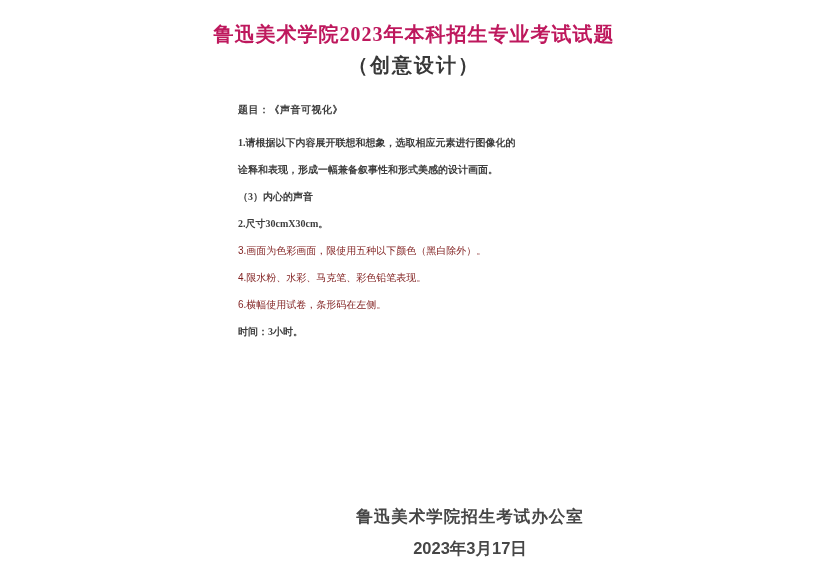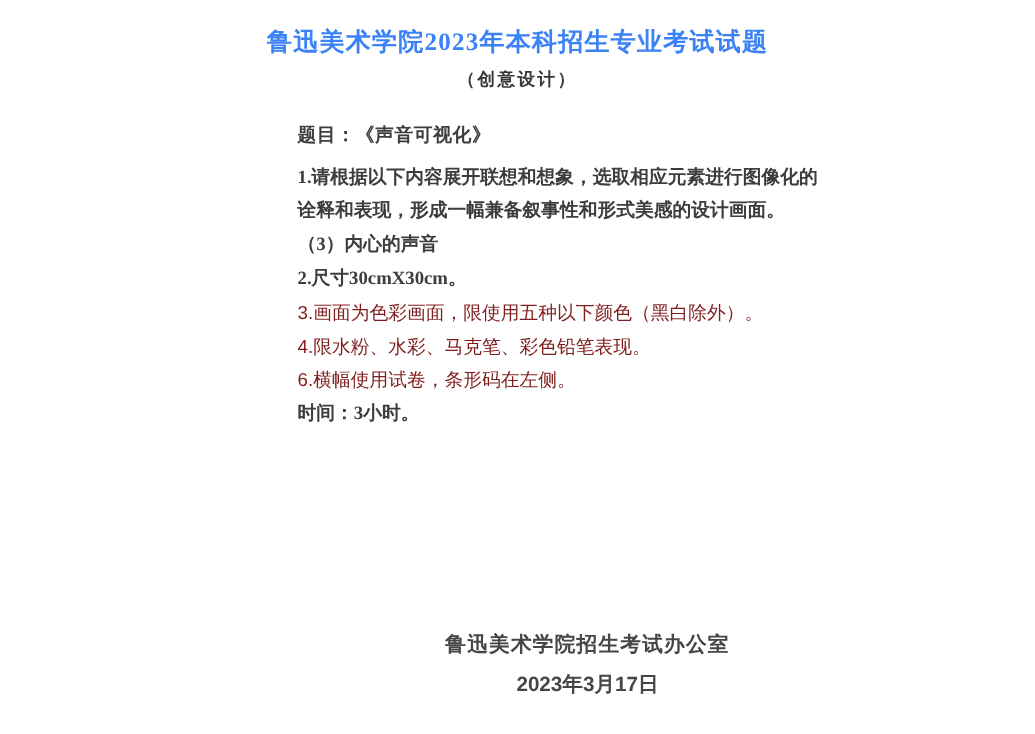--- a/index.html
+++ b/index.html
@@ -20,39 +20,39 @@
     position: absolute;
     top: 20px;
     left: 0;
     width: 828px;
     text-align: center;
   }
   .title-line1 {
     font-size: 20px;
     font-weight: bold;
     letter-spacing: 1px;
-    color: #3b82f6;
+    color: #be185d;
     line-height: 28px;
   }
   .title-line2 {
-    font-size: 14px;
+    font-size: 20px;
     font-weight: bold;
     letter-spacing: 2px;
     color: #383838;
     line-height: 30px;
     margin-top: 2px;
   }
   .content {
     position: absolute;
     left: 238px;
     top: 96px;
     width: 380px;
   }
   .line {
-    font-size: 15px;
+    font-size: 10px;
     line-height: 27px;
     height: 27px;
     white-space: nowrap;
   }
   .serif-bold {
     font-family: "Liberation Serif", "DejaVu Serif", serif;
     font-weight: bold;
     color: #3d3d3d;
   }
   .sans-light {

